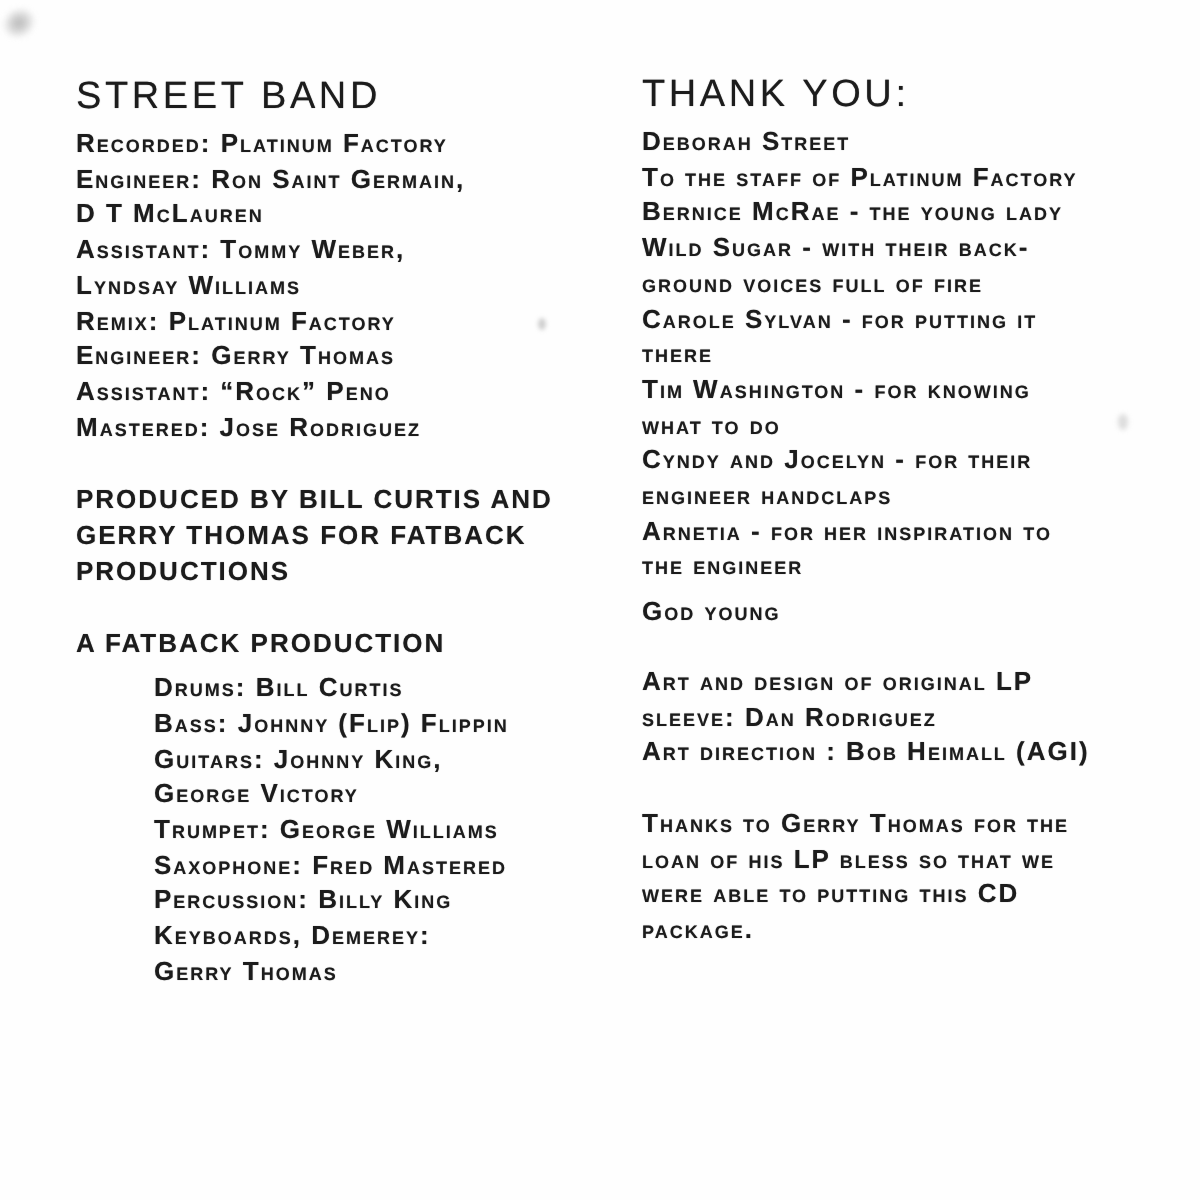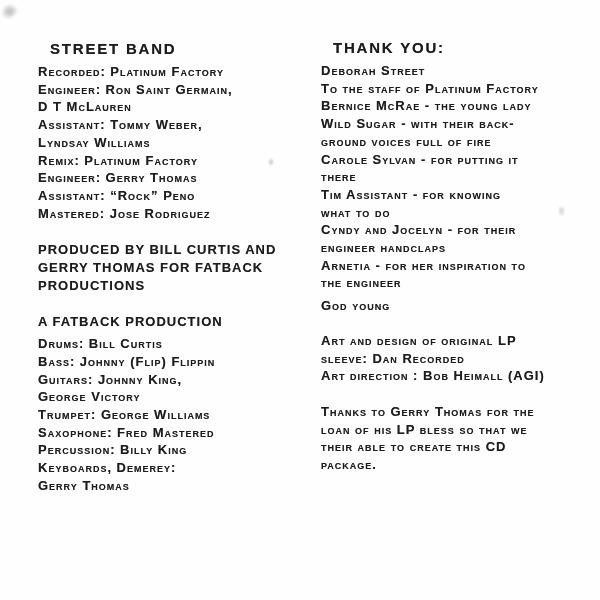--- a/index.html
+++ b/index.html
@@ -17,46 +17,45 @@
     color: #1c1c1c;
   }
   .col {
     position: absolute;
     top: 0;
   }
   .col-left  { left: 38px;  width: 268px; }
   .col-right { left: 321px; width: 265px; }
 
   .heading {
-    font-size: 15px;
-    font-weight: bold;
+    font-size: 19px;
+    font-weight: normal;
     letter-spacing: 1.8px;
     line-height: 18px;
     white-space: nowrap;
     text-shadow: 0 0 0.5px rgba(0,0,0,0.55);
-    margin-left: 12px;
   }
   .line {
     font-size: 13px;
     font-weight: bold;
     font-variant: small-caps;
     letter-spacing: 1px;
     line-height: 17.7px;
     white-space: nowrap;
     text-shadow: 0 0 0.5px rgba(0,0,0,0.45);
   }
   .block { margin: 0; padding: 0; }
 
   
   .lc-title      { margin-top: 40px; }
   .lc-credits    { margin-top: 5px;  }
   .lc-produced   { margin-top: 19px; }
   .lc-fatback    { margin-top: 19px; }
   .lc-mus-head   { margin-top: 18px; }
-  .lc-musicians  { margin-top: 4px;  }
+  .lc-musicians  { margin-top: 4px; margin-left: 39px;  }
 
   
   .rc-title      { margin-top: 39px; }
   .rc-thanks     { margin-top: 5px;  }
   .rc-bless      { margin-top: 5px;  }
   .rc-art        { margin-top: 17px; }
   .rc-note       { margin-top: 18px; }
 
   
   .artifact {
@@ -131,37 +130,37 @@
     <div class="heading rc-title">THANK YOU:</div>
 
     <div class="block rc-thanks">
       <div class="line">Deborah Street</div>
       <div class="line">To the staff of Platinum Factory</div>
       <div class="line">Bernice McRae - the young lady</div>
       <div class="line">Wild Sugar - with their back-</div>
       <div class="line">ground voices full of fire</div>
       <div class="line">Carole Sylvan - for putting it</div>
       <div class="line">there</div>
-      <div class="line">Tim Assistant - for knowing</div>
+      <div class="line">Tim Washington - for knowing</div>
       <div class="line">what to do</div>
       <div class="line">Cyndy and Jocelyn - for their</div>
       <div class="line">engineer handclaps</div>
       <div class="line">Arnetia - for her inspiration to</div>
       <div class="line">the engineer</div>
     </div>
 
     <div class="line rc-bless">God young</div>
 
     <div class="block rc-art">
       <div class="line">Art and design of original LP</div>
-      <div class="line">sleeve: Dan Recorded</div>
+      <div class="line">sleeve: Dan Rodriguez</div>
       <div class="line">Art direction : Bob Heimall (AGI)</div>
     </div>
 
     <div class="block rc-note">
       <div class="line">Thanks to Gerry Thomas for the</div>
       <div class="line">loan of his LP bless so that we</div>
-      <div class="line">their able to create this CD</div>
+      <div class="line">were able to putting this CD</div>
       <div class="line">package.</div>
     </div>
   </div>
 
 </div>
 
 </body></html>

